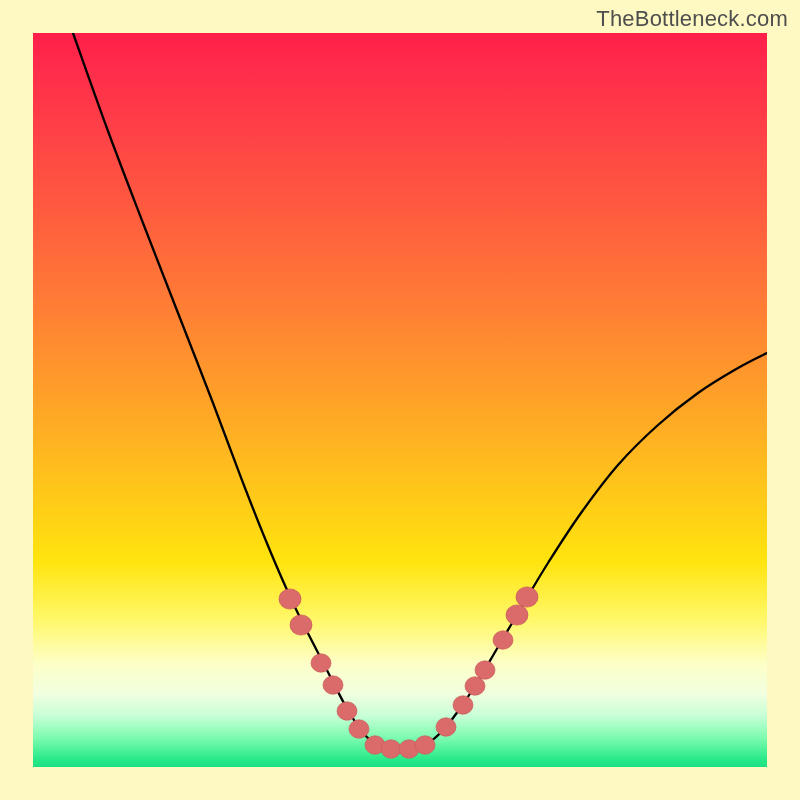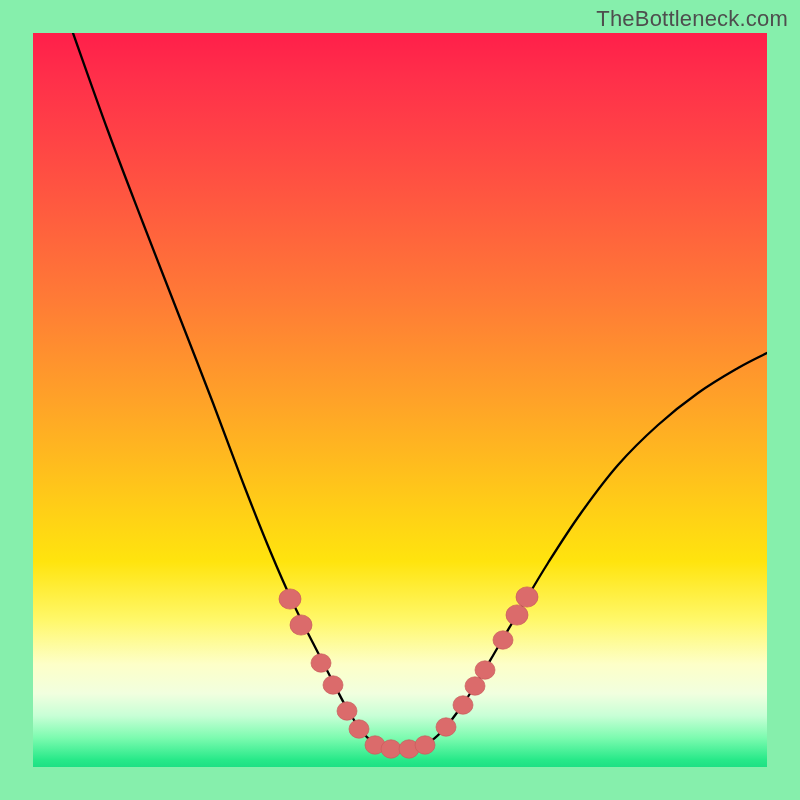--- a/index.html
+++ b/index.html
@@ -1,21 +1,21 @@
 <!DOCTYPE html>
 <html><head>
 <meta charset="utf-8">
 <style>
   * { margin: 0; padding: 0; box-sizing: border-box; }
   html, body { width: 800px; height: 800px; overflow: hidden; background: #000; }
   .frame {
     position: relative;
     width: 800px;
     height: 800px;
-    background: #86efac;
+    background: #fef9c3;
   }
   .watermark {
     position: absolute;
     top: 6px;
     right: 12px;
     font-family: Arial, Helvetica, sans-serif;
     font-size: 22px;
     color: #4e4e4e;
     letter-spacing: 0.2px;
     z-index: 10;

